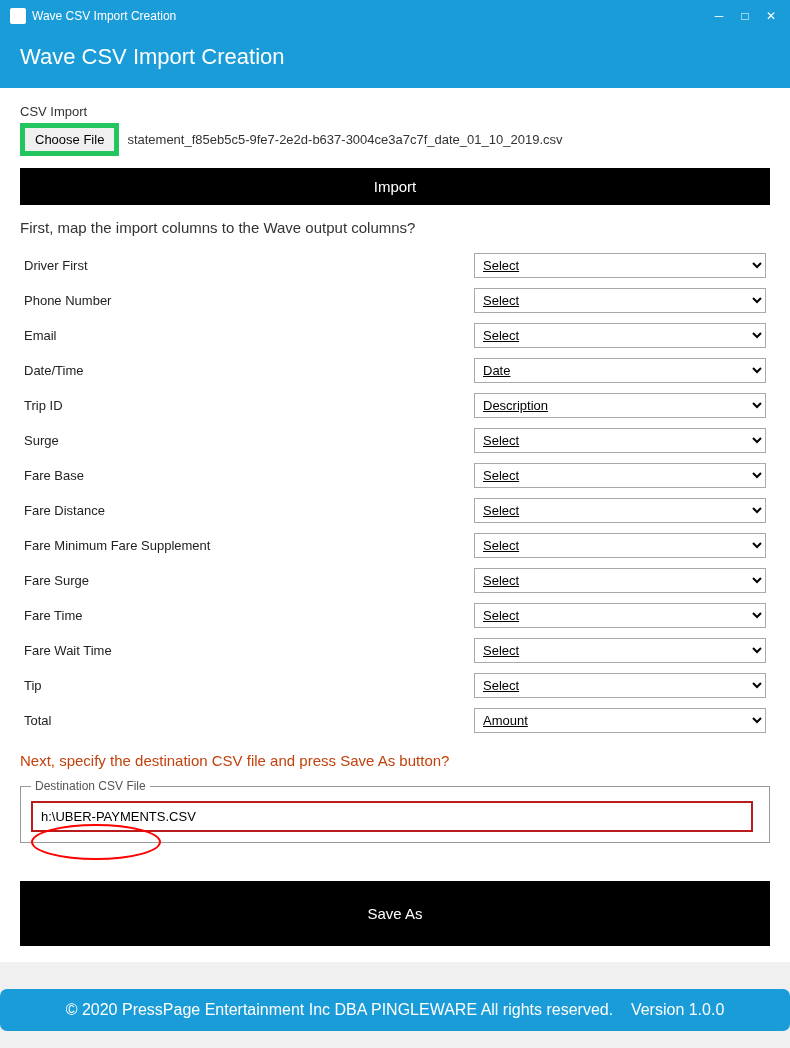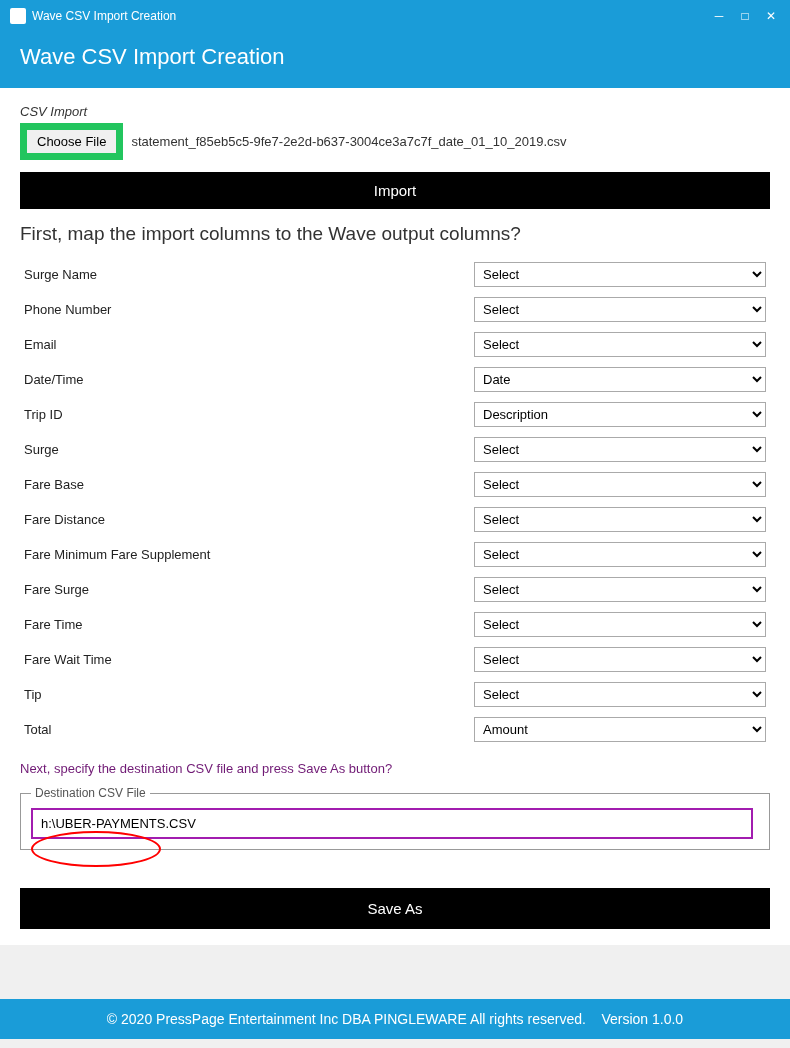--- a/index.html
+++ b/index.html
@@ -52,49 +52,48 @@
       font-size: 22px;
       font-weight: 400;
     }
     .csv-import-section {
       margin-bottom: 12px;
     }
     .csv-import-label {
       font-size: 13px;
       color: #333;
       margin-bottom: 4px;
-      font-style: italic;
     }
     .file-input-row {
       display: flex;
       align-items: center;
       gap: 8px;
     }
     .choose-file-btn {
       padding: 4px 10px;
       background: #f0f0f0;
-      border: 7px solid #22c55e;
+      border: 5px solid #22c55e;
       cursor: pointer;
       font-size: 13px;
       white-space: nowrap;
     }
     .file-name-display {
       font-size: 13px;
       color: #333;
     }
     .import-bar {
       background: black;
       color: white;
       text-align: center;
       padding: 10px;
       font-size: 15px;
       margin-bottom: 14px;
     }
     .section-instruction {
-      font-size: 19px;
+      font-size: 15px;
       color: #333;
       margin-bottom: 12px;
     }
     .fields-table {
       width: 100%;
       border-collapse: collapse;
       margin-bottom: 14px;
     }
     .fields-table tr td {
       padding: 5px 4px;
@@ -108,74 +107,76 @@
     .fields-table td:last-child {
       width: 40%;
     }
     .field-select {
       width: 100%;
       padding: 3px 4px;
       font-size: 13px;
       border: 1px solid #aaa;
       background: white;
       cursor: pointer;
+      text-decoration: underline;
     }
     .next-instruction {
-      font-size: 13px;
-      color: #701a75;
+      font-size: 15px;
+      color: #c2410c;
       margin-bottom: 10px;
     }
     .destination-fieldset {
       border: 1px solid #999;
       padding: 8px 16px 10px 10px;
       margin-bottom: 14px;
       position: relative;
     }
     .destination-legend {
       font-size: 12px;
       color: #555;
       padding: 0 4px;
     }
     .destination-input {
       width: 100%;
       padding: 6px 8px;
       font-size: 13px;
-      border: 2px solid #a21caf;
+      border: 2px solid #b91c1c;
       outline: none;
     }
     .destination-circle {
       position: absolute;
       bottom: -18px;
       left: 10px;
       width: 130px;
       height: 36px;
       border: 2px solid red;
       border-radius: 50%;
       pointer-events: none;
     }
     .save-as-btn {
       background: black;
       color: white;
       text-align: center;
-      padding: 12px;
+      padding: 24px;
       font-size: 15px;
       cursor: pointer;
       margin-top: 24px;
       border: none;
       width: 100%;
     }
     .footer {
       background: #1a9cd8;
       color: white;
       text-align: center;
       padding: 12px;
-      font-size: 14px;
+      font-size: 16px;
       position: absolute;
-      bottom: 9px;
+      bottom: 17px;
       width: 790px;
+      border-radius: 7px;
     }
     .content-wrapper {
       background: white;
       padding: 16px 20px 16px 20px;
     }
   </style>
 </head>
 <body>
 
 <div class="title-bar">
@@ -202,21 +203,21 @@
     </div>
   </div>
 
   <div class="import-bar">Import</div>
 
   <p class="section-instruction">First, map the import columns to the Wave output columns?</p>
 
   <table class="fields-table">
     <tbody id="fields-body">
     <tr>
-          <td>Surge Name</td>
+          <td>Driver First</td>
           <td><select class="field-select"><option value="Select">Select</option><option value="Date">Date</option><option value="Description">Description</option><option value="Amount">Amount</option><option value="Driver Name">Driver Name</option><option value="Phone Number">Phone Number</option><option value="Email">Email</option></select></td>
         </tr>
         <tr>
           <td>Phone Number</td>
           <td><select class="field-select"><option value="Select">Select</option><option value="Date">Date</option><option value="Description">Description</option><option value="Amount">Amount</option><option value="Driver Name">Driver Name</option><option value="Phone Number">Phone Number</option><option value="Email">Email</option></select></td>
         </tr>
         <tr>
           <td>Email</td>
           <td><select class="field-select"><option value="Select">Select</option><option value="Date">Date</option><option value="Description">Description</option><option value="Amount">Amount</option><option value="Driver Name">Driver Name</option><option value="Phone Number">Phone Number</option><option value="Email">Email</option></select></td>
         </tr>

